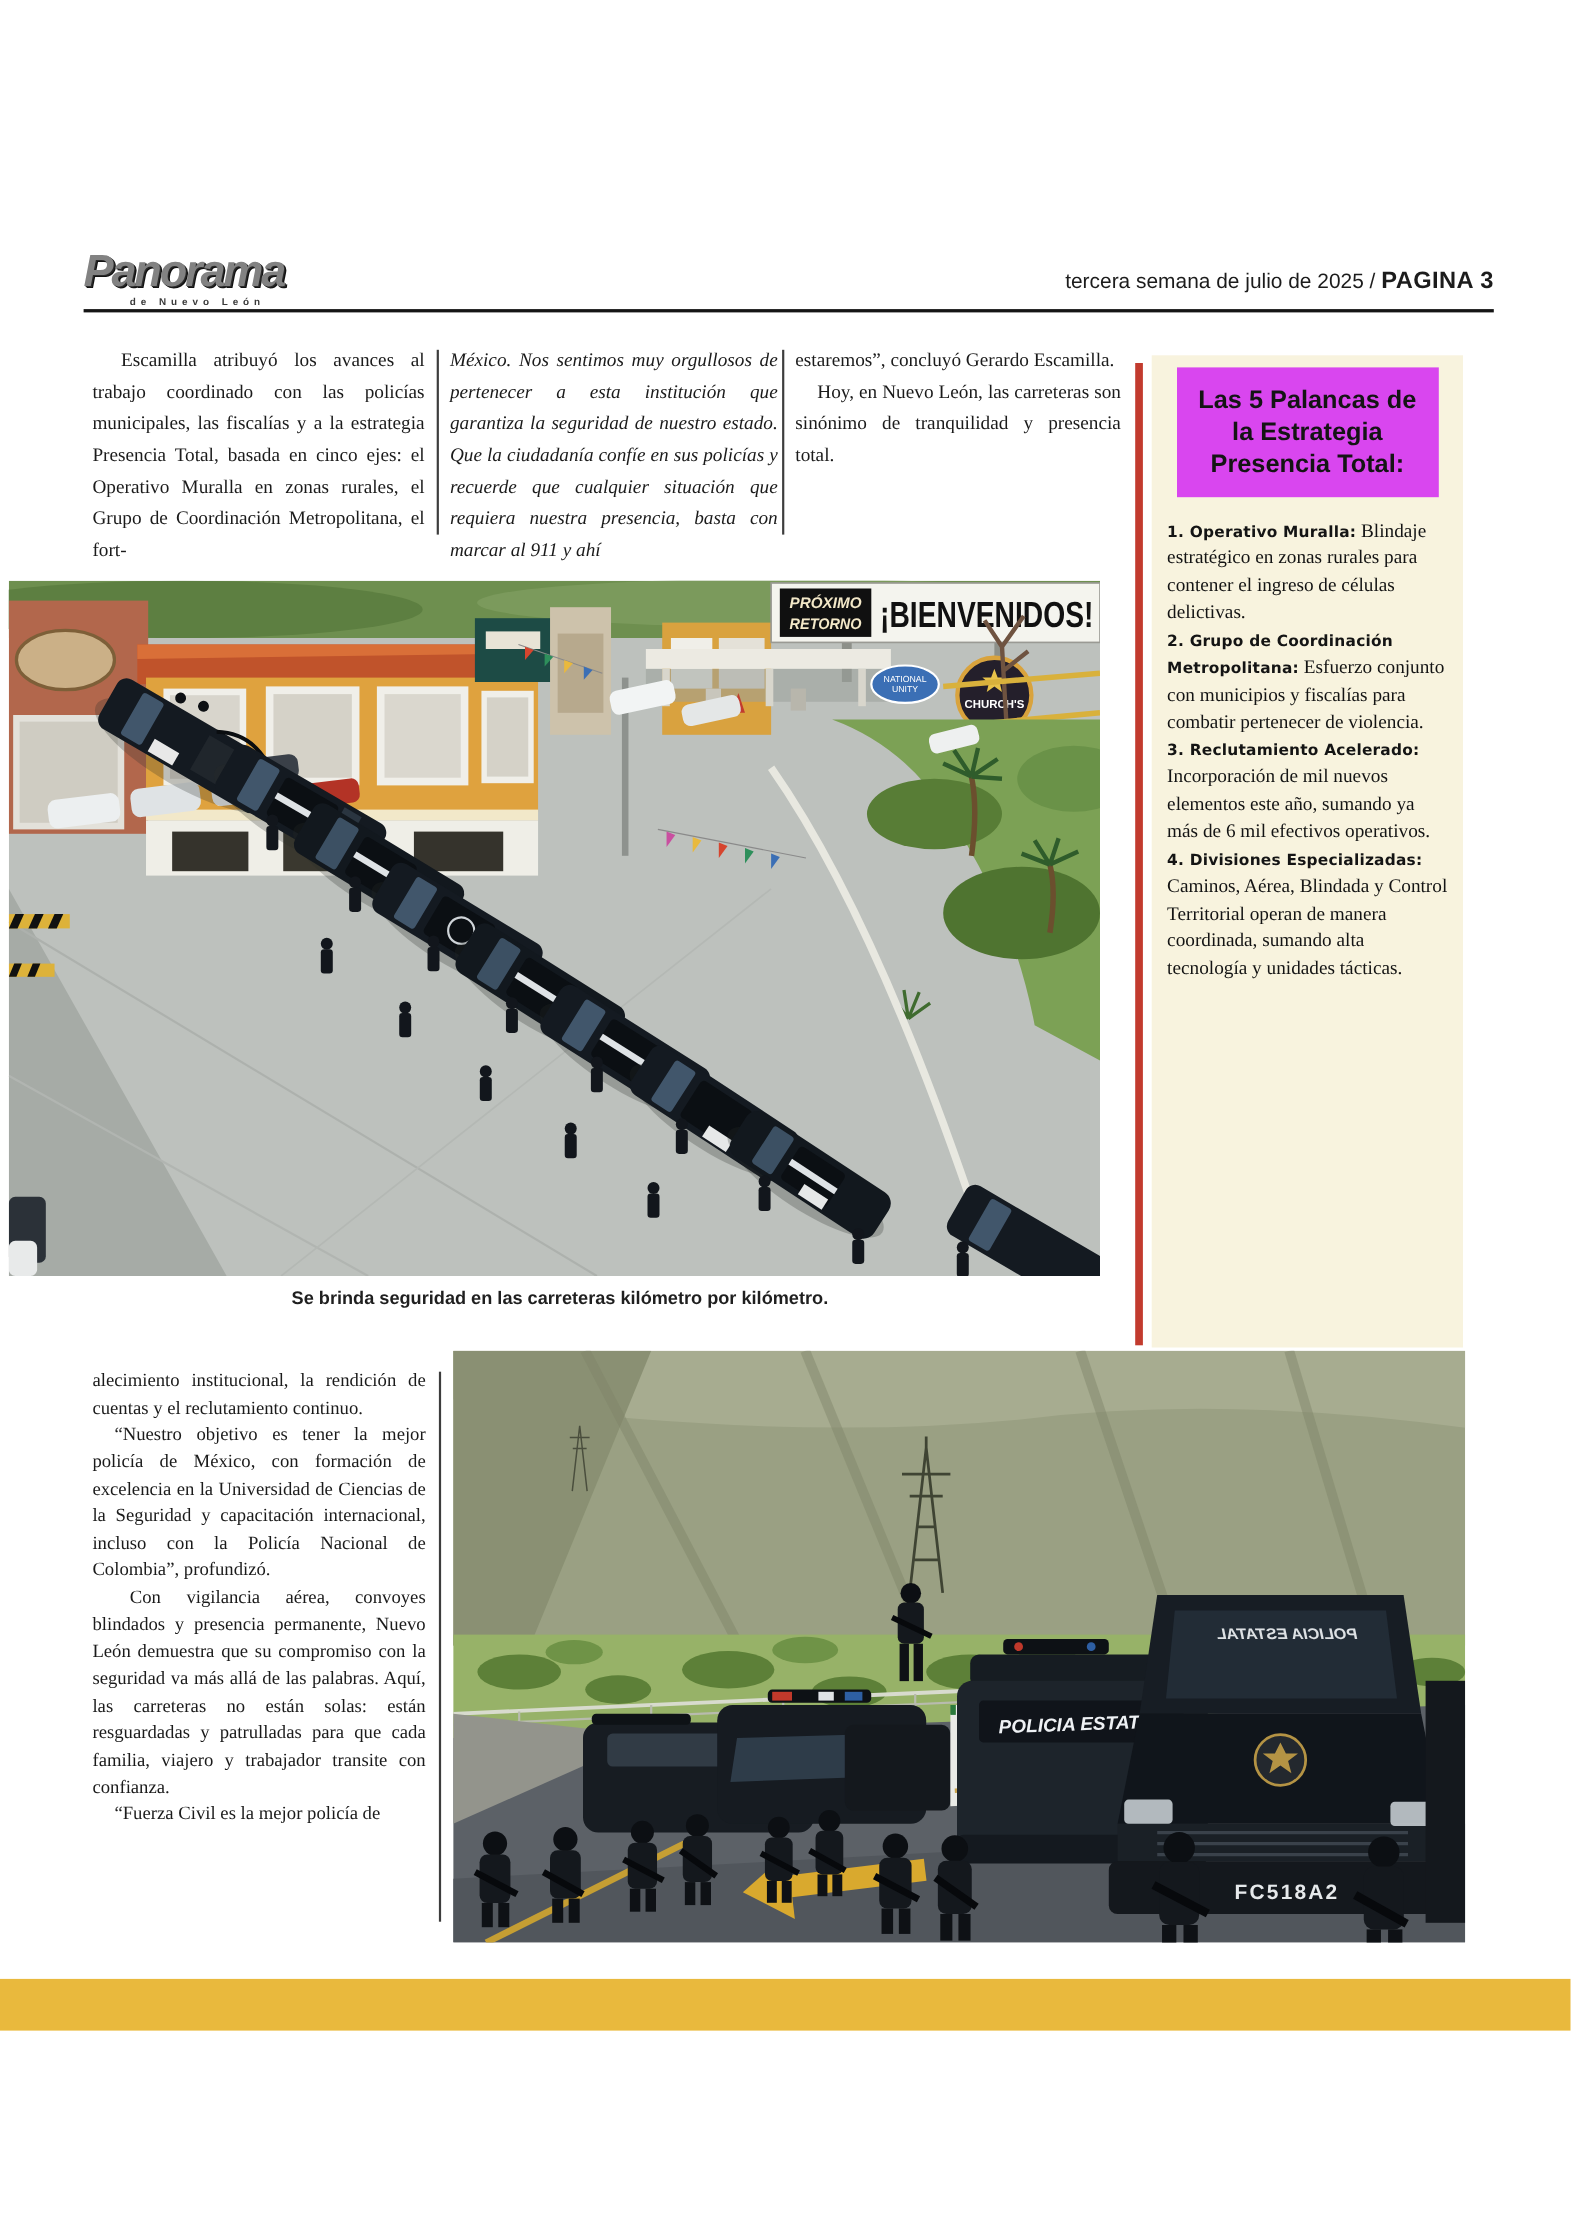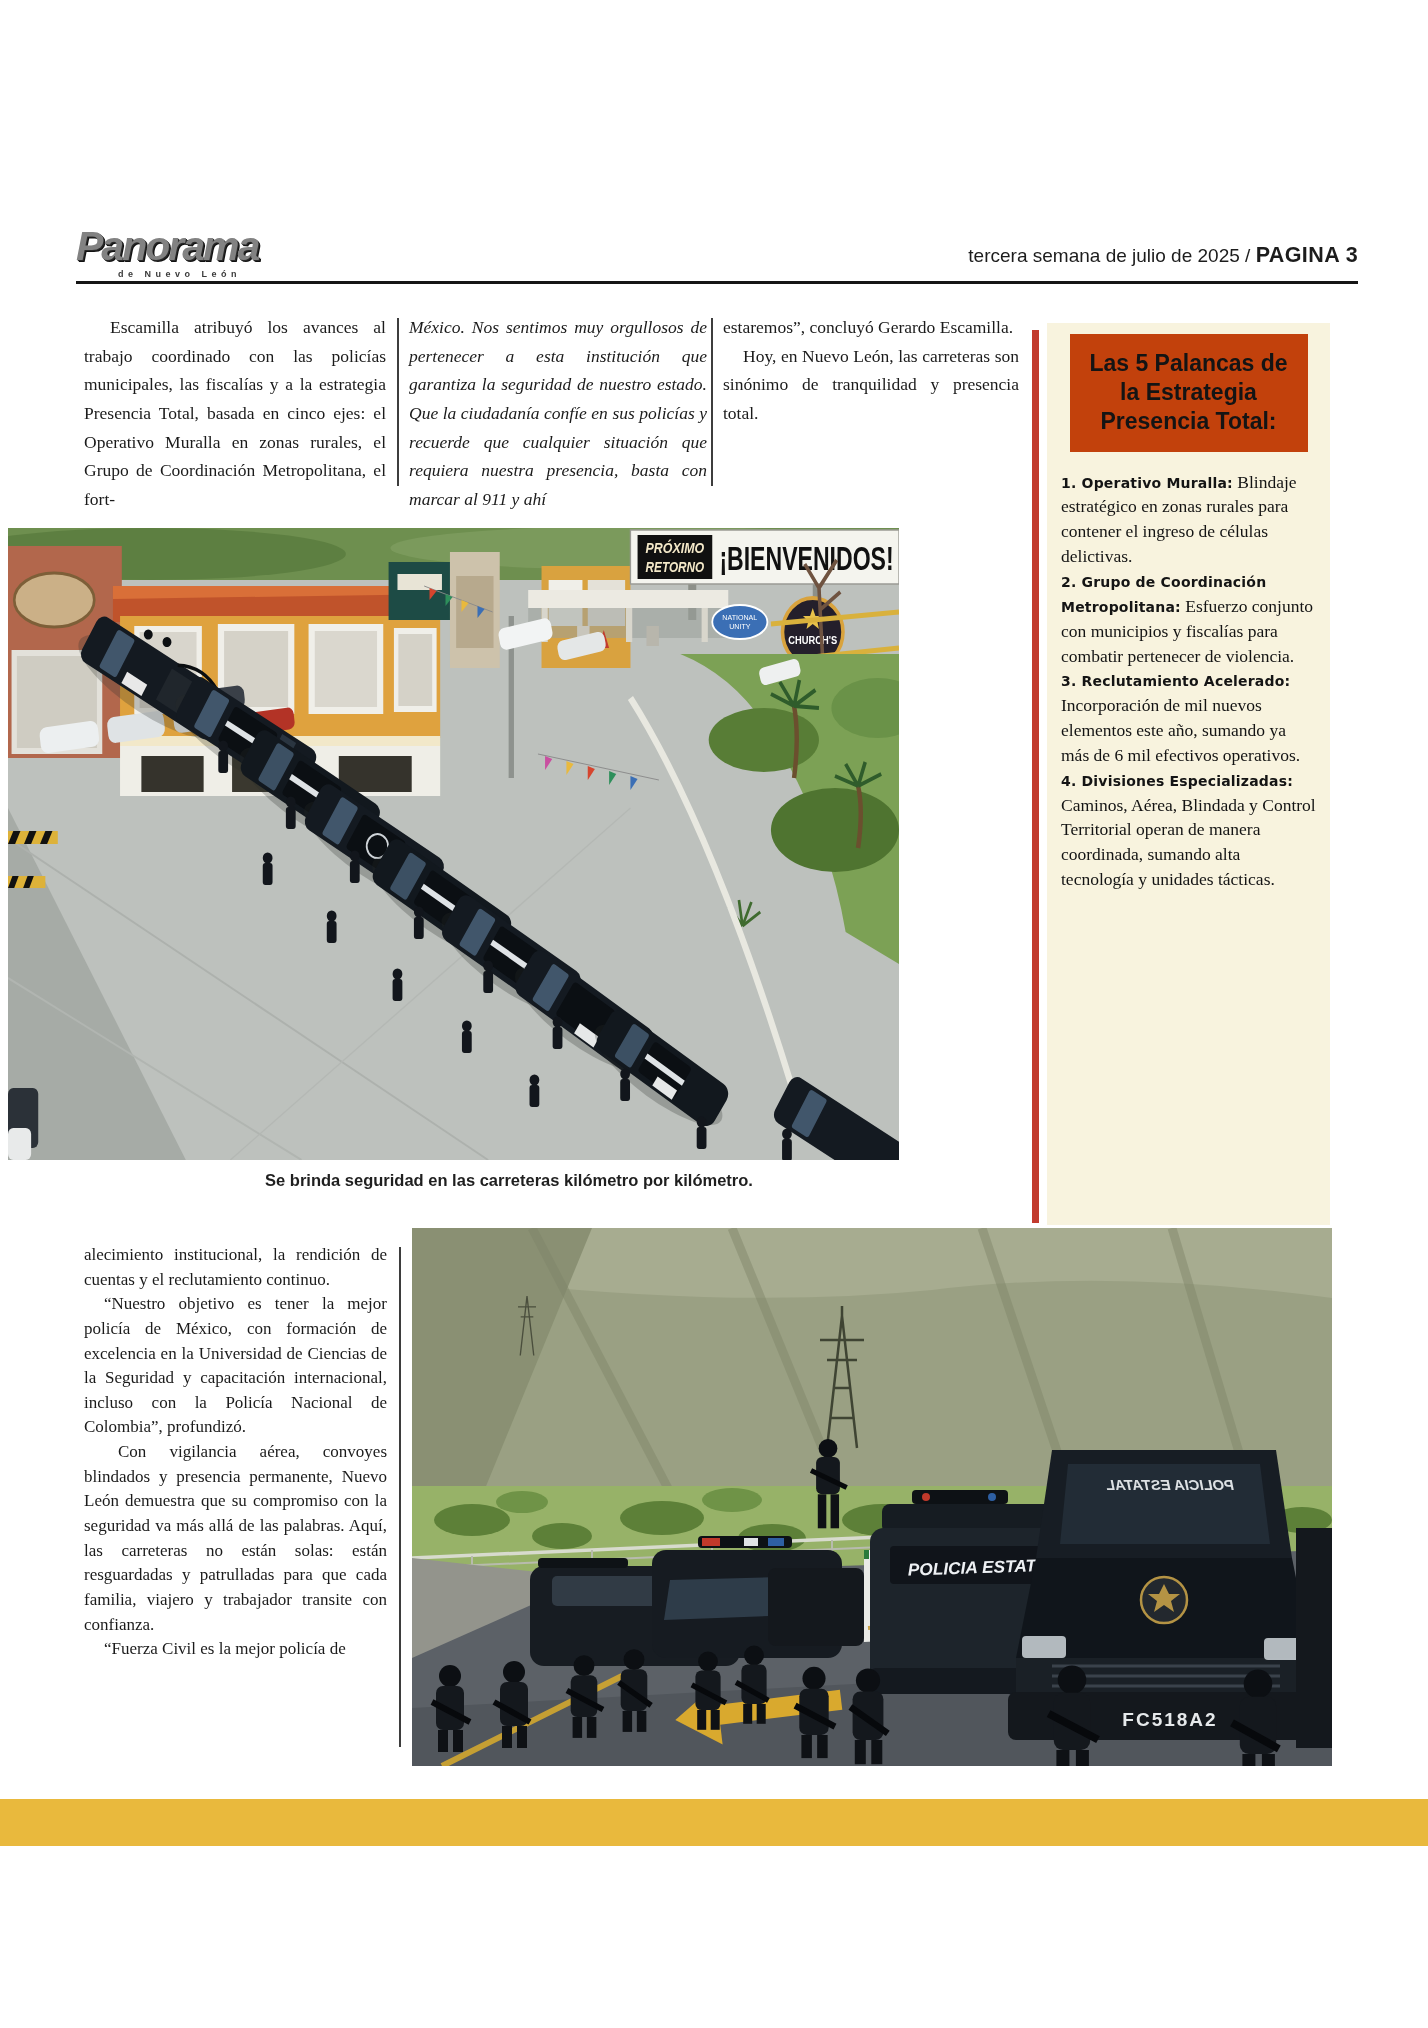--- a/index.html
+++ b/index.html
@@ -31,28 +31,28 @@
   #vrule-top-1{left:397px;top:318px;height:168px;}
   #vrule-top-2{left:711px;top:318px;height:168px;}
 
   #col-bot-1{left:84px;top:1243px;width:303px;font-size:17px;line-height:1.45;}
   #vrule-bot{left:399px;top:1247px;height:500px;}
 
   
   #sidebar-accent{position:absolute;left:1032px;top:330px;width:7px;height:893px;background:#c23b2e;}
   #sidebar-panel{position:absolute;left:1047px;top:323px;width:283px;height:902px;background:#f8f3de;
                  box-sizing:border-box;padding:11px 14px 0 14px;overflow:hidden;}
-  #sidebar-title{width:238px;margin:0 auto 18px auto;background:#c2410c;box-sizing:border-box;
+  #sidebar-title{width:238px;margin:0 auto 18px auto;background:#d946ef;box-sizing:border-box;
                  padding:15px 10px;text-align:center;
                  font:bold 23px/1.27 "Liberation Sans",sans-serif;color:#141414;}
   .sb-item{margin:0;font-size:17.5px;line-height:1.42;color:#141414;text-align:left;}
   .sb-item b{font-family:"DejaVu Sans",sans-serif;font-weight:800;font-size:14px;letter-spacing:.2px;}
 
   
-  #photo-main{position:absolute;left:8px;top:528px;width:891px;height:632px;}
+  #photo-main{position:absolute;left:8px;top:528px;width:992px;height:632px;}
   #photo-bottom{position:absolute;left:412px;top:1228px;width:920px;height:538px;}
   #photo-main svg,#photo-bottom svg{display:block;width:100%;height:100%;}
   #caption-main{position:absolute;left:8px;top:1171px;width:1002px;text-align:center;
                 font:bold 16.5px "Liberation Sans",sans-serif;color:#1f1f1f;}
 
   
   #footer-bar{position:absolute;left:0;top:1799px;width:1428px;height:47px;background:#e9b93d;}
 </style>
 </head>
 <body>

